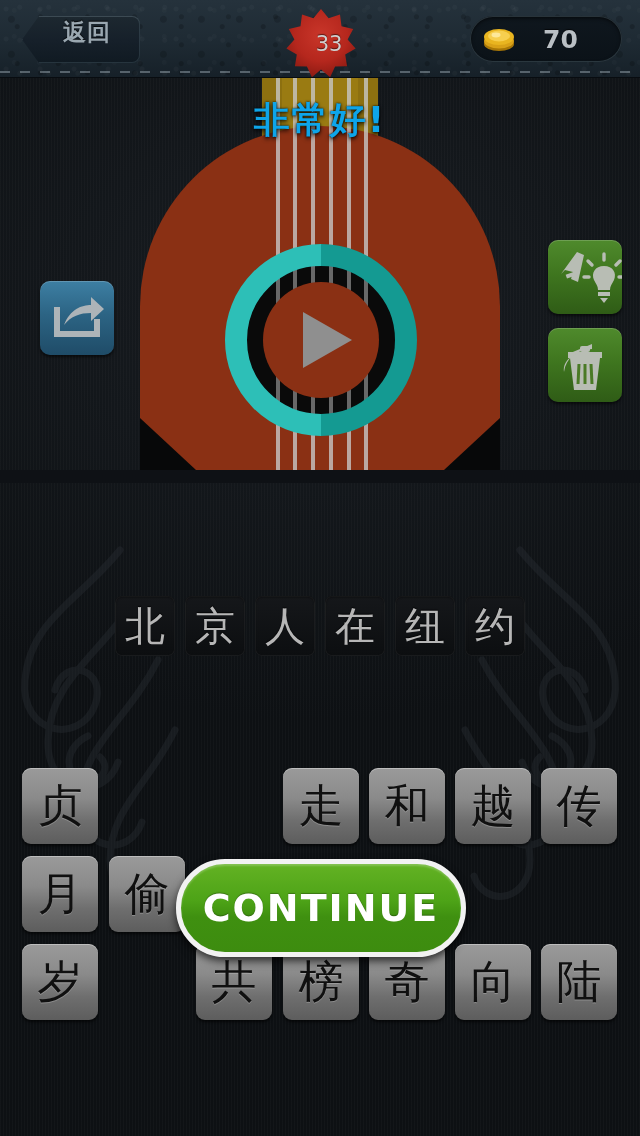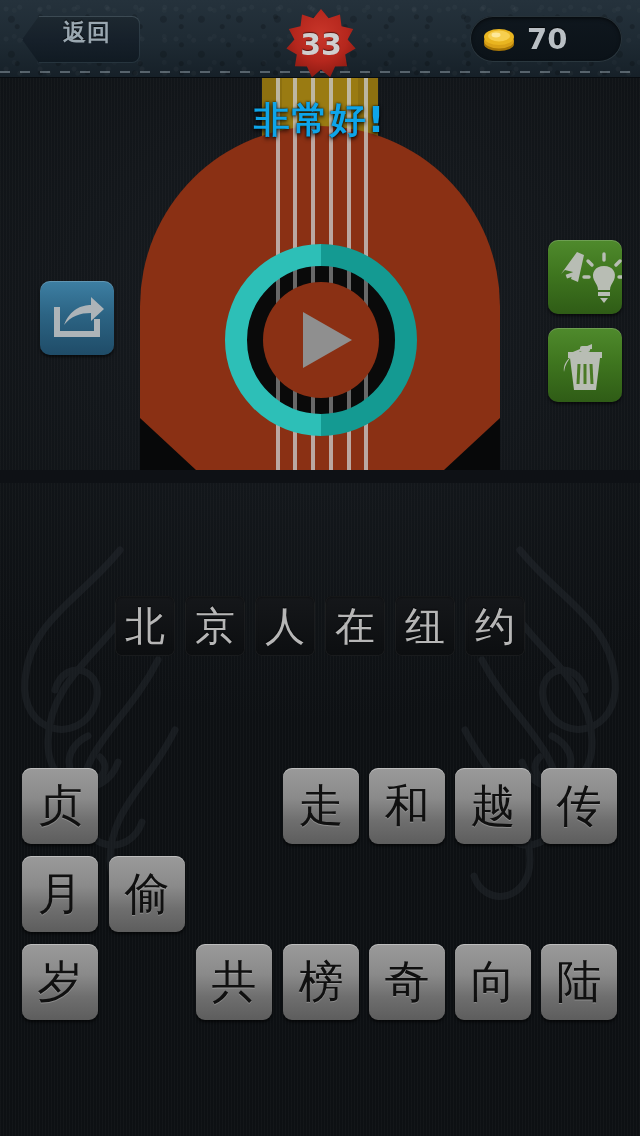--- a/index.html
+++ b/index.html
@@ -118,54 +118,54 @@
     text-shadow: 0 -1px 1px rgba(0,0,0,0.8);
   }
 
   .level-badge {
     position: absolute;
     left: 285px; top: 8px;
     width: 72px; height: 72px;
   }
   .level-num {
     position: absolute;
-    left: 0; top: 0;
+    left: 8px; top: 0;
     width: 72px; height: 72px;
     display: flex;
     align-items: center;
     justify-content: center;
     color: #cfcfcf;
-    font-size: 30px;
-    font-weight: bold;
+    font-size: 21px;
+    font-weight: normal;
     text-shadow: 0 -1px 1px rgba(0,0,0,0.55);
   }
 
   .coin-box {
     position: absolute;
     right: 18px; top: 16px;
     width: 152px; height: 46px;
     border-radius: 23px;
     background: linear-gradient(180deg, #0f171e 0%, #0b1218 100%);
     box-shadow: inset 0 0 0 1px rgba(120,145,160,0.30),
                 inset 0 2px 4px rgba(0,0,0,0.7);
     cursor: pointer;
   }
   .coin-icon {
     position: absolute;
     left: 12px; top: 9px;
     width: 34px; height: 28px;
   }
   .coin-count {
     position: absolute;
-    left: 57px; top: 0;
+    left: 73px; top: 0;
     height: 46px;
     display: flex;
     align-items: center;
     color: #b9bfc4;
-    font-size: 29px;
+    font-size: 25px;
     font-weight: 600;
     text-shadow: 0 -1px 1px rgba(0,0,0,0.7);
   }
 
   
   .feedback-title {
     position: absolute;
     left: 0; top: 96px;
     width: 640px;
     text-align: center;
@@ -448,14 +448,15 @@
       <div class="bank-tile" style="left: 22px; top: 88px;">月</div>
       <div class="bank-tile" style="left: 109px; top: 88px;">偷</div>
       <div class="bank-tile" style="left: 22px; top: 176px;">岁</div>
       <div class="bank-tile" style="left: 196px; top: 176px;">共</div>
       <div class="bank-tile" style="left: 283px; top: 176px;">榜</div>
       <div class="bank-tile" style="left: 369px; top: 176px;">奇</div>
       <div class="bank-tile" style="left: 455px; top: 176px;">向</div>
       <div class="bank-tile" style="left: 541px; top: 176px;">陆</div>
     </div>
 
+  <div class="continue-btn">CONTINUE</div>
 
 </div>
 
 </body></html>

